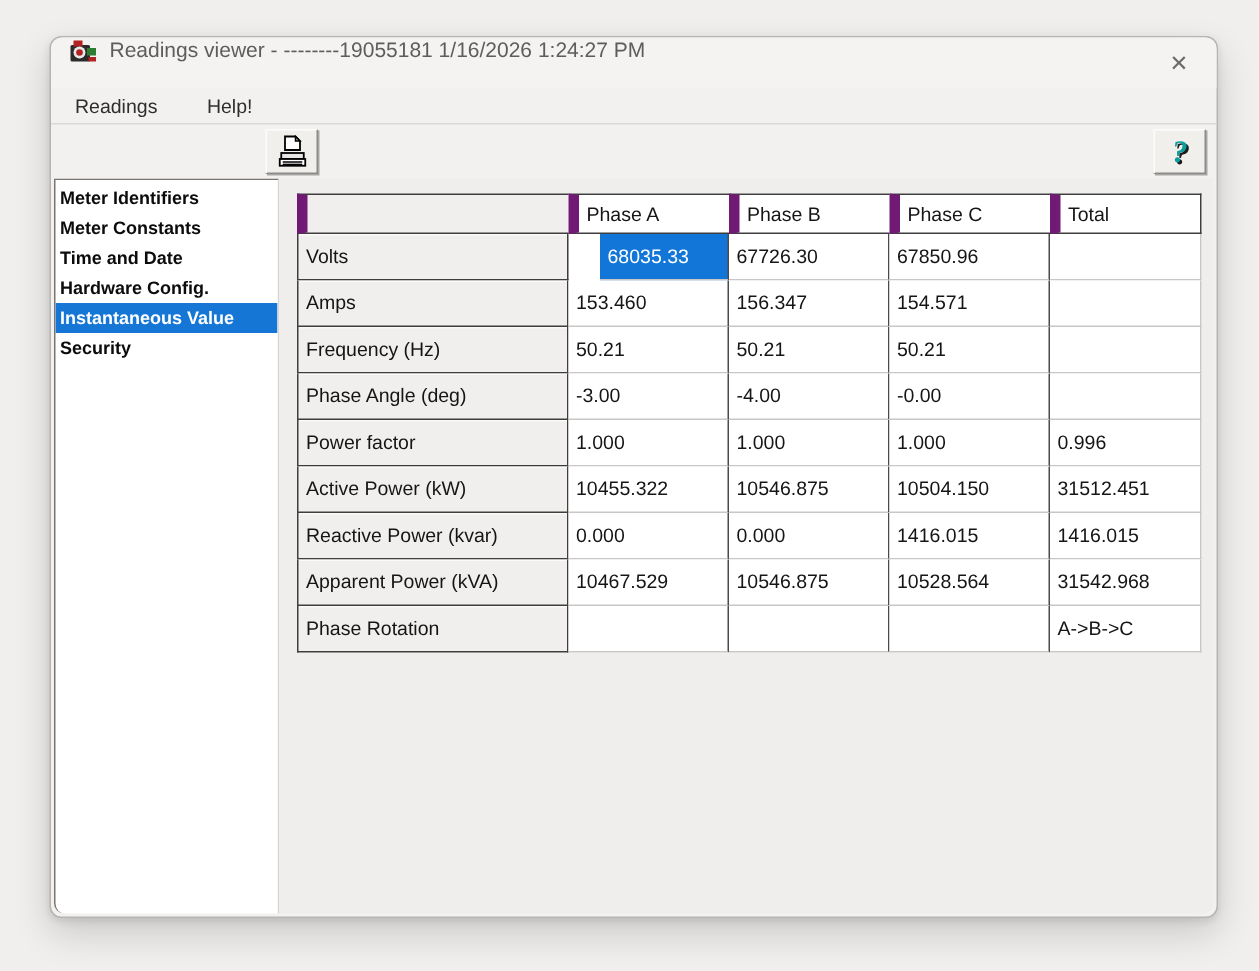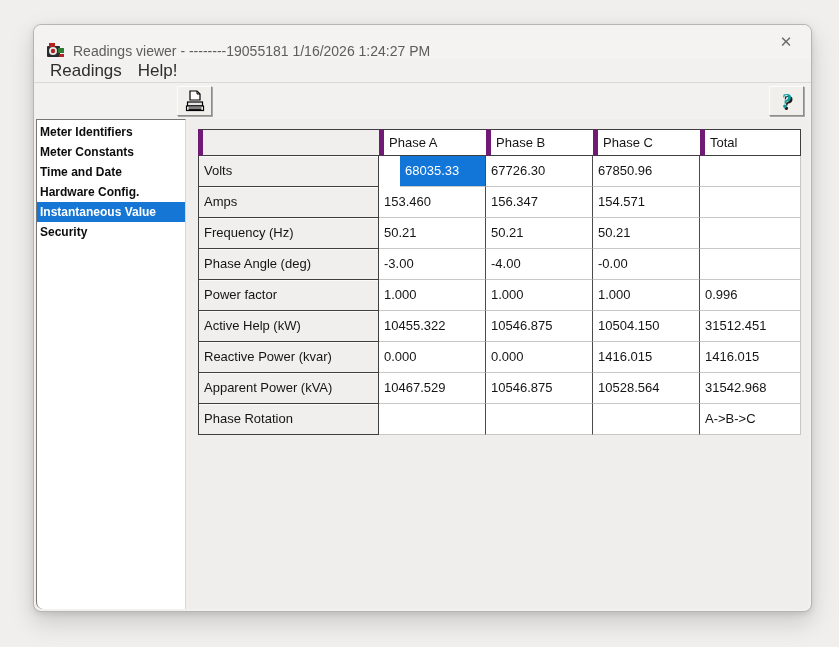--- a/index.html
+++ b/index.html
@@ -13,39 +13,39 @@
   .window {
     position:absolute; left:33px; top:24px; width:779px; height:588px;
     background:#f2f1ef;
     border:1px solid #b7b5b3;
     border-radius:8px;
     box-shadow:0 10px 24px rgba(0,0,0,0.16), 0 2px 6px rgba(0,0,0,0.10);
   }
   
   .titlebar {
     position:absolute; left:0; top:0; right:0; height:34px;
-    display:flex; align-items:flex-end;
+    display:flex; align-items:flex-start;
     padding:0 12px;
     border-radius:8px 8px 0 0;
     background:#f4f3f1;
   }
   .app-icon { width:19px; height:18px; margin-right:8px; flex:0 0 auto; }
   .title-text { font-size:14px; color:#5d5d5d; white-space:nowrap; }
   .close-btn {
     position:absolute; right:10px; top:4px; width:30px; height:26px;
     display:flex; align-items:center; justify-content:center;
     color:#6b6b6b; font-size:15px; cursor:default;
   }
   
   .menubar {
     position:absolute; left:0; top:34px; right:0; height:24px;
-    display:flex; align-items:center; gap:0;
+    display:flex; align-items:center; gap:17px;
     padding-left:8px;
     border-bottom:1px solid #dbd9d7;
-    font-size:17px; color:#2e2e2e;
+    font-size:13px; color:#2e2e2e;
   }
   .menu-item { padding:2px 8px; }
   
   .toolbar { position:absolute; left:0; top:59px; right:0; height:35px; }
   .tb-btn {
     position:absolute; top:2px; width:35px; height:30px;
     background:#f1efec;
     border:1px solid;
     border-color:#fcfcfc #8e8c8a #8e8c8a #fcfcfc;
     box-shadow:1px 1px 0 #a9a7a5;
@@ -87,21 +87,21 @@
     grid-template-columns:181px 107px 107px 107px 101px;
     font-size:13px; color:#151515;
     background:#ffffff;
   }
   .cell { overflow:hidden; white-space:nowrap; }
   .cell.h {
     height:27px; line-height:25px; padding-left:5px;
     background:#ffffff;
     border-top:1px solid #3e3e3e;
     border-bottom:1px solid #3e3e3e;
-    border-left:5px solid #701a75;
+    border-left:7px solid #701a75;
   }
   .cell.h.corner { background:#f1efed; }
   .cell.h.lastc { border-right:1px solid #3e3e3e; }
   .cell.lbl {
     height:31px; line-height:29px; padding-left:5px;
     background:#f1efed;
     border-left:1px solid #3e3e3e;
     border-right:1px solid #3e3e3e;
     border-bottom:1px solid #3e3e3e;
     box-shadow:inset 0 1px 0 #fbfaf9;
@@ -196,21 +196,21 @@
     <div class="cell d">-4.00</div>
     <div class="cell d">-0.00</div>
     <div class="cell d lastc"></div>
 
     <div class="cell lbl">Power factor</div>
     <div class="cell d">1.000</div>
     <div class="cell d">1.000</div>
     <div class="cell d">1.000</div>
     <div class="cell d lastc">0.996</div>
 
-    <div class="cell lbl">Active Help (kW)</div>
+    <div class="cell lbl">Active Power (kW)</div>
     <div class="cell d">10455.322</div>
     <div class="cell d">10546.875</div>
     <div class="cell d">10504.150</div>
     <div class="cell d lastc">31512.451</div>
 
     <div class="cell lbl">Reactive Power (kvar)</div>
     <div class="cell d">0.000</div>
     <div class="cell d">0.000</div>
     <div class="cell d">1416.015</div>
     <div class="cell d lastc">1416.015</div>

